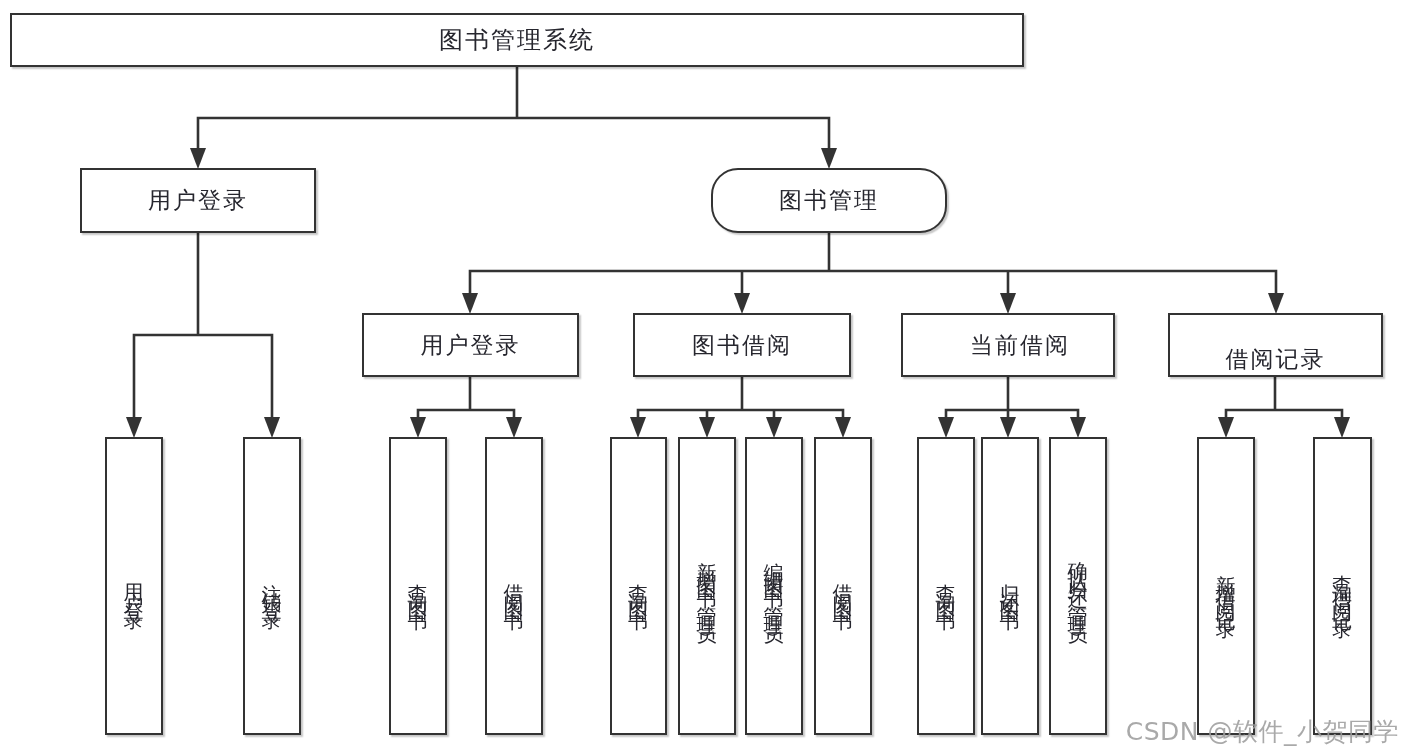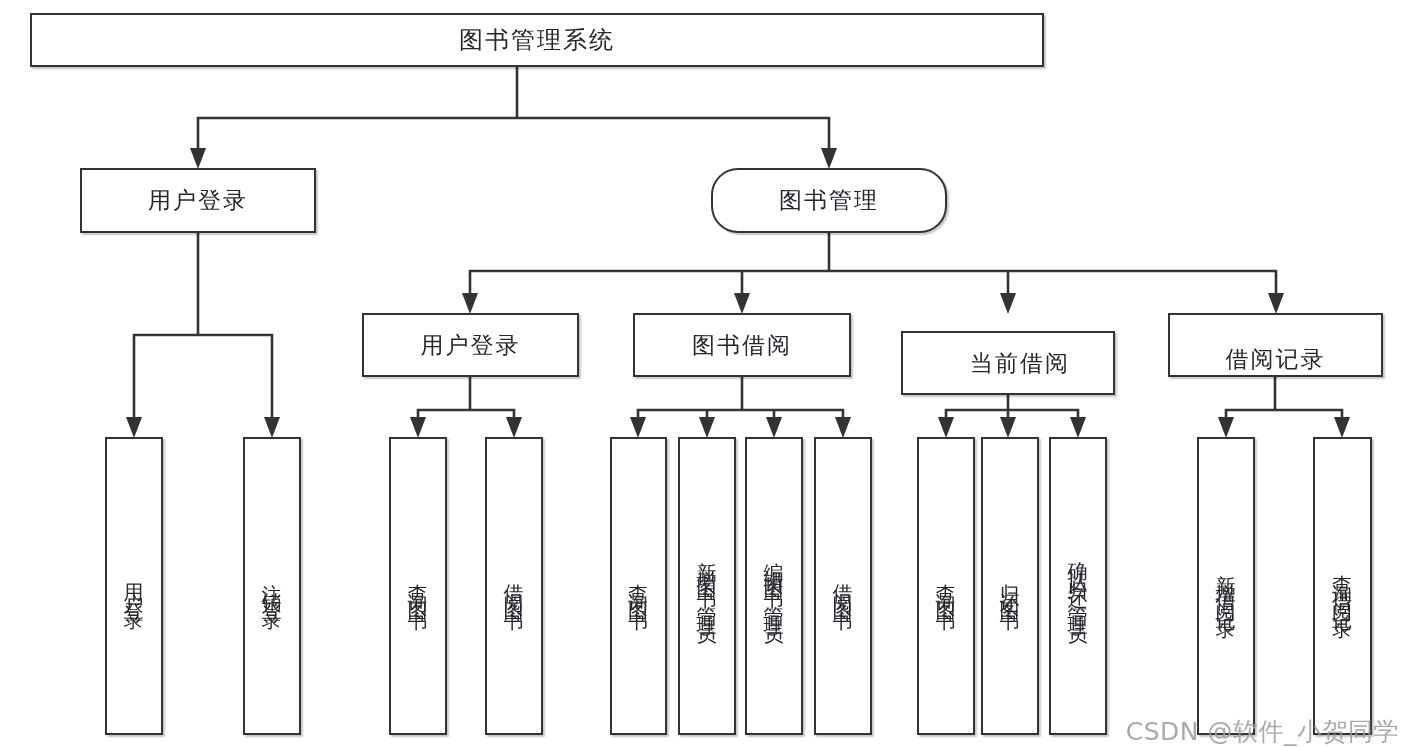--- a/index.html
+++ b/index.html
@@ -24,21 +24,21 @@
     box-sizing:border-box;
     background:#fff;
     border:2.6px solid var(--line);
     box-shadow:2px 2px 1.5px rgba(0,0,0,0.22);
     display:flex;align-items:center;justify-content:center;
     color:var(--text);
     z-index:2;
     text-align:center;
   }
   .h-label{font-size:23px;letter-spacing:2px;white-space:nowrap;}
-  .root-label{font-size:24px;letter-spacing:2px;margin-left:20px;}
+  .root-label{font-size:24px;letter-spacing:2px;}
   .leaf{
     writing-mode:vertical-rl;
     text-orientation:mixed;
     font-size:20px;
     letter-spacing:9px;
     line-height:1.1;
   }
   .watermark{
     position:absolute;
     right:6px;top:715px;
@@ -94,21 +94,21 @@
   <div class="box h-label" style="left:711px;top:168px;width:236px;height:65px;border-radius:27px;">
     <span>图书管理</span>
   </div>
 
   <div class="box h-label" style="left:362px;top:313px;width:217px;height:64px;">
     <span>用户登录</span>
   </div>
   <div class="box h-label" style="left:633px;top:313px;width:218px;height:64px;">
     <span>图书借阅</span>
   </div>
-  <div class="box h-label" style="left:901px;top:331px;width:214px;height:64px;padding-left:24px;">
+  <div class="box h-label" style="left:901px;top:313px;width:214px;height:64px;padding-left:24px;">
     <span>当前借阅</span>
   </div>
   <div class="box h-label" style="left:1168px;top:313px;width:215px;height:64px;align-items:flex-end;">
     <span>借阅记录</span>
   </div>
 
   <div class="box leaf" style="left:105px;top:437px;width:58px;height:298px;">
     <span>用户登录</span>
   </div>
   <div class="box leaf" style="left:243px;top:437px;width:58px;height:298px;">

